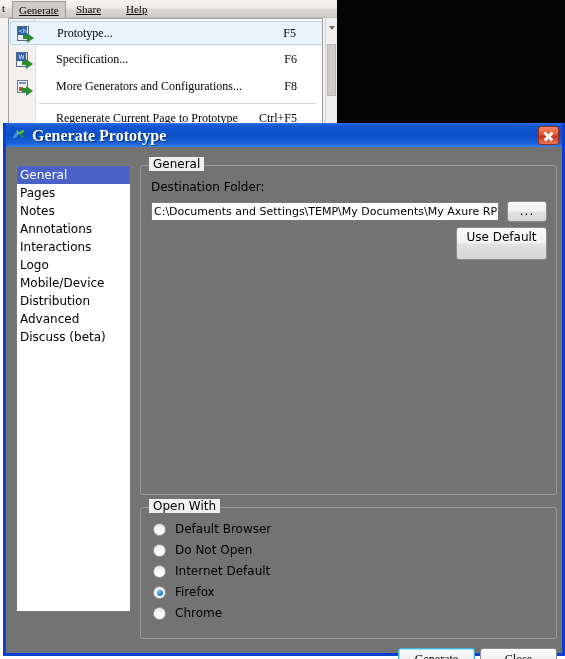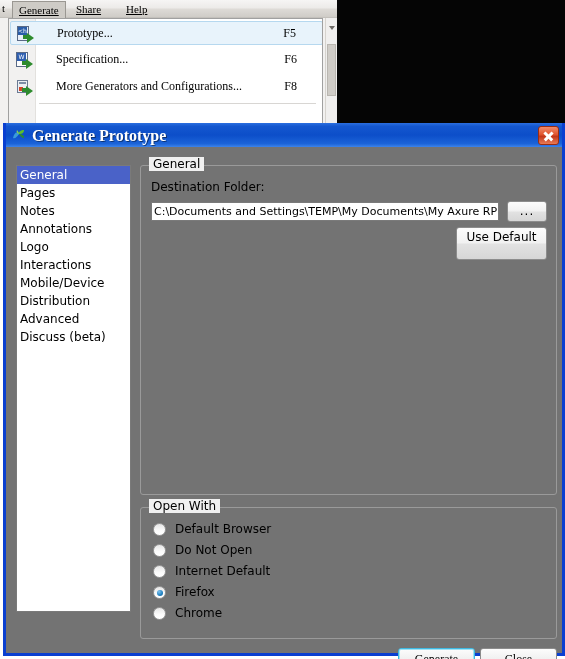--- a/index.html
+++ b/index.html
@@ -464,20 +464,24 @@
         <span class="gendot"></span>
         <span class="arrowstem"></span>
         <span class="arrow"></span>
       </span>
       <span class="mtext">More Generators and Configurations...</span>
       <span class="mkey">F8</span>
     </div>
 
     <div class="menu-sep" style="top:84px;"></div>
 
+    <div class="menu-row" style="top:88px;">
+      <span class="mtext">Regenerate Current Page to Prototype</span>
+      <span class="mkey">Ctrl+F5</span>
+    </div>
   </div>
 
   <div class="dialog">
 
     <div class="titlebar">
       <span class="title-icon">
         <svg width="16" height="16" viewBox="0 0 16 16">
           <path d="M2 11 C3 6, 6 4, 8 7 C6 10, 4 12, 2 11 Z" fill="#3a9bd9"></path>
           <path d="M13 3 C10 3, 7 5, 8 7 C11 7, 13 6, 13 3 Z" fill="#5cc02a"></path>
           <path d="M8 7 C9 9, 11 11, 13 11 C13 8, 11 7, 8 7 Z" fill="#2e8b2e"></path>
@@ -491,22 +495,22 @@
       </span>
     </div>
 
     <div class="dialog-body">
 
       <div class="listbox">
         <div class="list-item selected">General</div>
         <div class="list-item">Pages</div>
         <div class="list-item">Notes</div>
         <div class="list-item">Annotations</div>
+        <div class="list-item">Interactions</div>
         <div class="list-item">Logo</div>
-        <div class="list-item">Interactions</div>
         <div class="list-item">Mobile/Device</div>
         <div class="list-item">Distribution</div>
         <div class="list-item">Advanced</div>
         <div class="list-item">Discuss (beta)</div>
       </div>
 
       <div class="groupbox" id="gb-general">
         <span class="gb-legend">General</span>
         <span class="label-dest">Destination Folder:</span>
         <div class="dest-input" title="Destination folder path">C:\Documents and Settings\TEMP\My Documents\My Axure RP Prototype</div>

